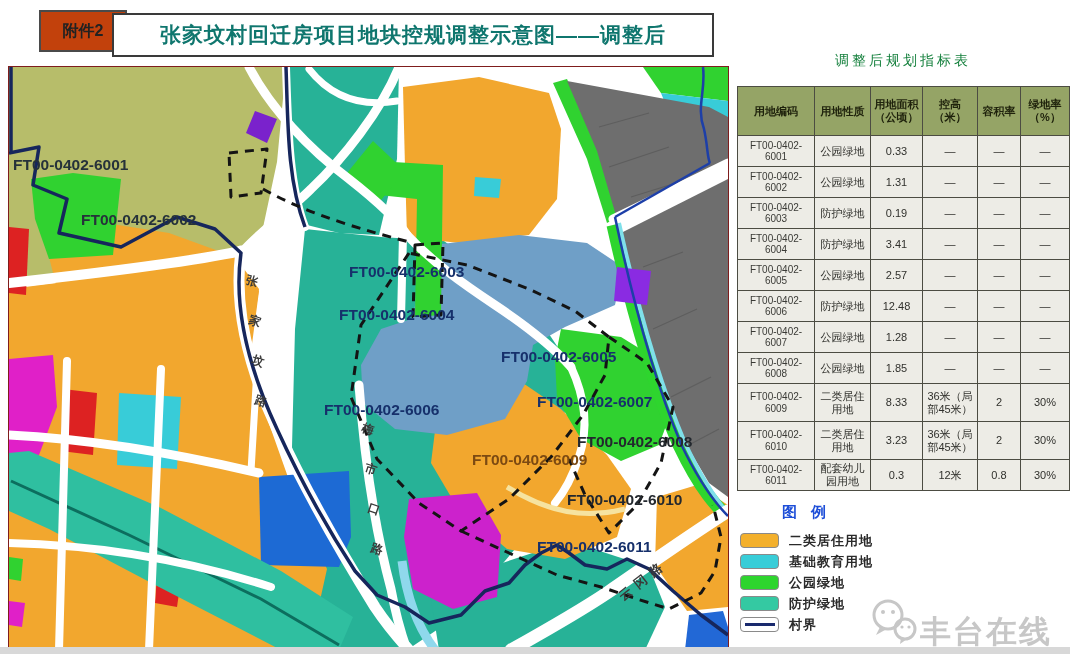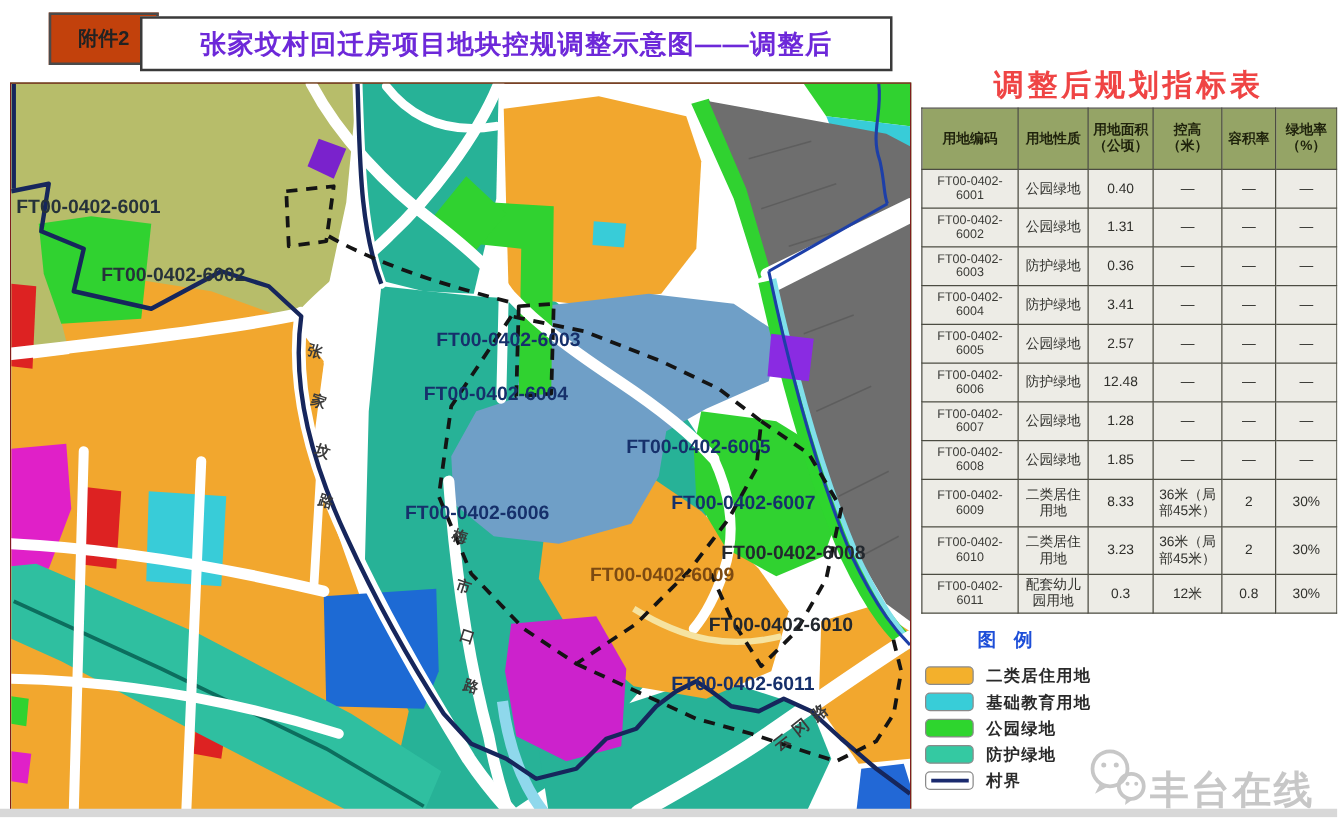--- a/index.html
+++ b/index.html
@@ -4,27 +4,27 @@
 <style>
   html,body{margin:0;padding:0;background:#fff;}
   #stage{position:relative;width:1070px;height:654px;background:#ffffff;overflow:hidden;
          font-family:"Liberation Sans","DejaVu Sans",sans-serif;}
   
   #attach-box{position:absolute;left:8px;top:10px;width:84px;height:38px;background:#c2410c;
     border:2px solid #4a4a4a;display:flex;align-items:center;justify-content:center;
     font-size:16px;font-weight:bold;color:#222;margin-left:31px;}
   #title-box{position:absolute;left:112px;top:13px;width:598px;height:40px;background:#fff;
     border:2px solid #3a3a3a;display:flex;align-items:center;justify-content:center;
-    font-size:21px;font-weight:bold;color:#6d28d9;letter-spacing:1px;}
+    font-size:21px;font-weight:bold;color:#0f766e;letter-spacing:1px;}
   
   #map-wrap{position:absolute;left:8px;top:66px;width:719px;height:583px;border:1px solid #7f1d1d;background:#4d7c0f;}
   #map-wrap svg{display:block;}
   
   #panel-title{position:absolute;left:737px;top:52px;width:332px;text-align:center;
-    font-size:24px;font-weight:bold;color:#ef4444;letter-spacing:3px;}
+    font-size:14px;font-weight:normal;color:#15803d;letter-spacing:3px;}
   #spec-table{position:absolute;left:737px;top:86px;width:332px;border-collapse:collapse;
     table-layout:fixed;}
   #spec-table th,#spec-table td{border:1.6px solid #4c4c42;text-align:center;vertical-align:middle;
     padding:0 1px;line-height:1.15;word-break:break-all;}
   #spec-table th{background:#95a466;color:#1f220c;font-size:11px;font-weight:bold;height:48px;}
   #spec-table td{background:#edece6;color:#30302c;font-size:11px;height:30px;}
   #spec-table td.code{font-size:10px;color:#3a3a36;letter-spacing:0;}
   #spec-table tr.tall td{height:37px;}
   
   #legend{position:absolute;left:740px;top:503px;width:300px;}
@@ -184,37 +184,37 @@
           <th>用地面积（公顷）</th>
           <th>控高（米）</th>
           <th>容积率</th>
           <th>绿地率（%）</th>
         </tr>
       </thead>
     <tbody id="spec-body">
         <tr>
           <td class="code">FT00-0402-<br>6001</td>
           <td>公园绿地</td>
-          <td>0.40</td>
+          <td>0.33</td>
           <td>—</td>
           <td>—</td>
           <td>—</td>
         </tr>
         <tr>
           <td class="code">FT00-0402-<br>6002</td>
           <td>公园绿地</td>
           <td>1.31</td>
           <td>—</td>
           <td>—</td>
           <td>—</td>
         </tr>
         <tr>
           <td class="code">FT00-0402-<br>6003</td>
           <td>防护绿地</td>
-          <td>0.36</td>
+          <td>0.19</td>
           <td>—</td>
           <td>—</td>
           <td>—</td>
         </tr>
         <tr>
           <td class="code">FT00-0402-<br>6004</td>
           <td>防护绿地</td>
           <td>3.41</td>
           <td>—</td>
           <td>—</td>

